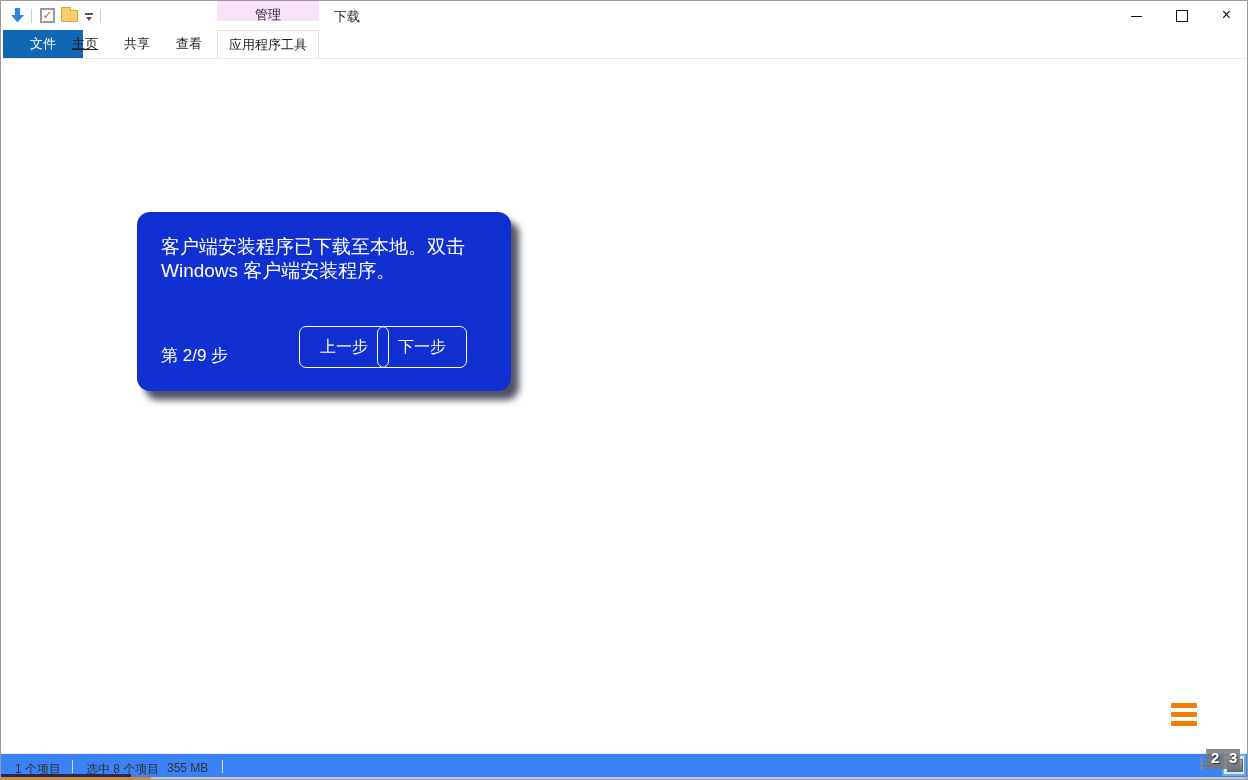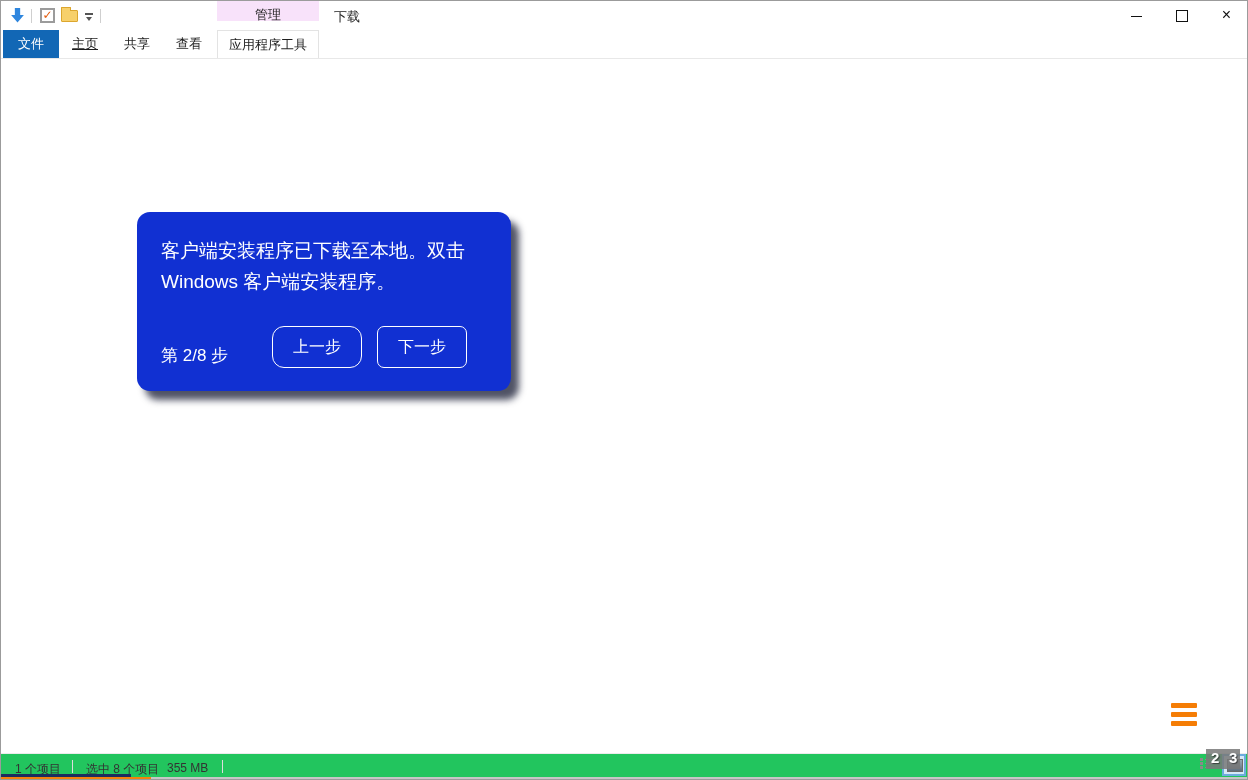--- a/index.html
+++ b/index.html
@@ -28,21 +28,21 @@
   .winctl { position:absolute; top:0; width:45px; height:29px; cursor:default; }
   .winctl-min { left:1113px; } .winctl-max { left:1158px; } .winctl-close { left:1203px; }
   .winctl-min::before { content:""; position:absolute; left:17px; top:15px; width:11px; height:1px; background:#111; }
   .winctl-max::before { content:""; position:absolute; left:17px; top:9px; width:10px; height:10px; border:1px solid #111; }
   .winctl-close { font-size:16px; color:#111; text-align:center; line-height:27px; }
 
   
   .tabrow { position:absolute; left:0; top:29px; width:100%; height:29px; background:#fff;
             border-bottom:1px solid #e8e8e8; }
   .rtab { position:absolute; top:0; height:28px; font-size:13px; color:#1f1f1f; text-align:center; line-height:28px; }
-  .rtab-file { left:2px; width:56px; background:#1267b5; color:#fff; }
+  .rtab-file { left:2px; width:80px; background:#1267b5; color:#fff; }
   .rtab-home { left:60px; width:48px;text-decoration:underline; }
   .rtab-share { left:112px; width:48px;text-align:center; }
   .rtab-view { left:164px; width:48px; }
   .rtab-apptools { left:216px; width:102px; background:#fff; border:1px solid #e3e3e3; border-bottom:none; }
   .ribbon-collapse { position:absolute; left:1206px; top:42px; width:8px; height:8px; }
   .ribbon-collapse::before { content:""; position:absolute; left:0; top:0; width:6px; height:6px;
             border-right:1.5px solid #8a8a8a; border-bottom:1.5px solid #8a8a8a; transform:rotate(45deg); }
   .help-btn { position:absolute; left:1226px; top:36px; width:17px; height:17px; border-radius:50%;
             background:#2d70e8; color:#fff; font-size:11px; font-weight:bold; text-align:center; line-height:17px; }
 
@@ -85,31 +85,31 @@
   .bar4 { left:49px; top:37px; height:17px; background:#ffb012; }
   .bar-dot { position:absolute; left:49px; top:58px; width:9px; height:9px; border-radius:50%; background:#ffb012; }
   .bar5 { left:62px; top:22px; height:26px; }
   .fname1 { position:absolute; left:0; top:101px; width:100%; text-align:center; font-size:13px; color:#111; }
   .fname2 { position:absolute; left:0; top:117px; width:100%; text-align:center; font-size:13px; color:#b6c4ea; z-index:3; }
   .click-circle { position:absolute; left:45px; top:128px; width:41px; height:41px; border-radius:50%;
                background:rgba(73,106,202,0.88); z-index:2; }
 
   .tour-pop { position:absolute; left:136px; top:113px; width:374px; height:179px; background:#1130d2;
               border-radius:13px; box-shadow:8px 9px 7px rgba(13,16,42,0.72); z-index:5; }
-  .tour-msg { position:absolute; left:24px; top:23px; width:334px; font-size:19px; line-height:31px; color:#fff; }
+  .tour-msg { position:absolute; left:24px; top:23px; width:334px; font-size:19px; line-height:24px; color:#fff; }
   .tour-step { position:absolute; left:24px; top:132px; font-size:17px; color:#fff; }
   .tour-btn { position:absolute; top:114px; width:90px; height:42px; border:1.5px solid #fff; border-radius:7px;
               background:transparent; color:#fff; font-size:16px; text-align:center; line-height:39px; cursor:pointer; }
-  .tour-prev { left:135px;border-radius:12px; } .tour-next { left:240px; }
+  .tour-prev { left:162px; } .tour-next { left:240px; }
 
   .hamburger { position:absolute; left:1170px; top:604px; width:26px; }
   .hamburger .hb { width:26px; height:5px; background:#f57d05; border-radius:1px; margin-bottom:4px; }
 
   
-  .statusbar { position:absolute; left:0; top:752px; width:100%; height:24px; background:#22c55e;
+  .statusbar { position:absolute; left:0; top:752px; width:100%; height:24px; background:#3b82f6;
                border-top:1px solid #ececec; font-size:12px; color:#333; }
   .sb-text { position:absolute; top:7px; }
   .sb-sep { position:absolute; top:6px; width:1px; height:13px; background:#dcdcdc; }
   .view-details { position:absolute; left:1199px; top:757px; width:14px; height:14px; }
   .view-details i { display:block; position:relative; height:3px; margin-bottom:1px; }
   .view-details i::before { content:""; position:absolute; left:0; top:0; width:3px; height:3px; background:#8a8a8a; }
   .view-details i::after { content:""; position:absolute; left:5px; top:1px; width:9px; height:1px; background:#8a8a8a; }
   .view-thumb { position:absolute; left:1221px; top:753px; width:24px; height:22px; background:#d6e9f8;
                border:2px solid #6cacdf; }
   .view-thumb::before { content:""; position:absolute; left:3px; top:3px; width:14px; height:11px;
@@ -182,21 +182,21 @@
       </svg>
       <input type="text" placeholder="搜索&quot;下载&quot;" style="">
     </div>
   </div>
 
   <div class="content">
 
 
     <div class="tour-pop">
       <div class="tour-msg">客户端安装程序已下载至本地。双击 Windows 客户端安装程序。</div>
-      <div class="tour-step">第 2/8 步</div>
+      <div class="tour-step">第 2/9 步</div>
       <div class="tour-btn tour-prev">上一步</div>
       <div class="tour-btn tour-next">下一步</div>
     </div>
 
     <div class="hamburger">
       <div class="hb"></div>
         <div class="hb"></div>
         <div class="hb"></div>
     </div>
   </div>

